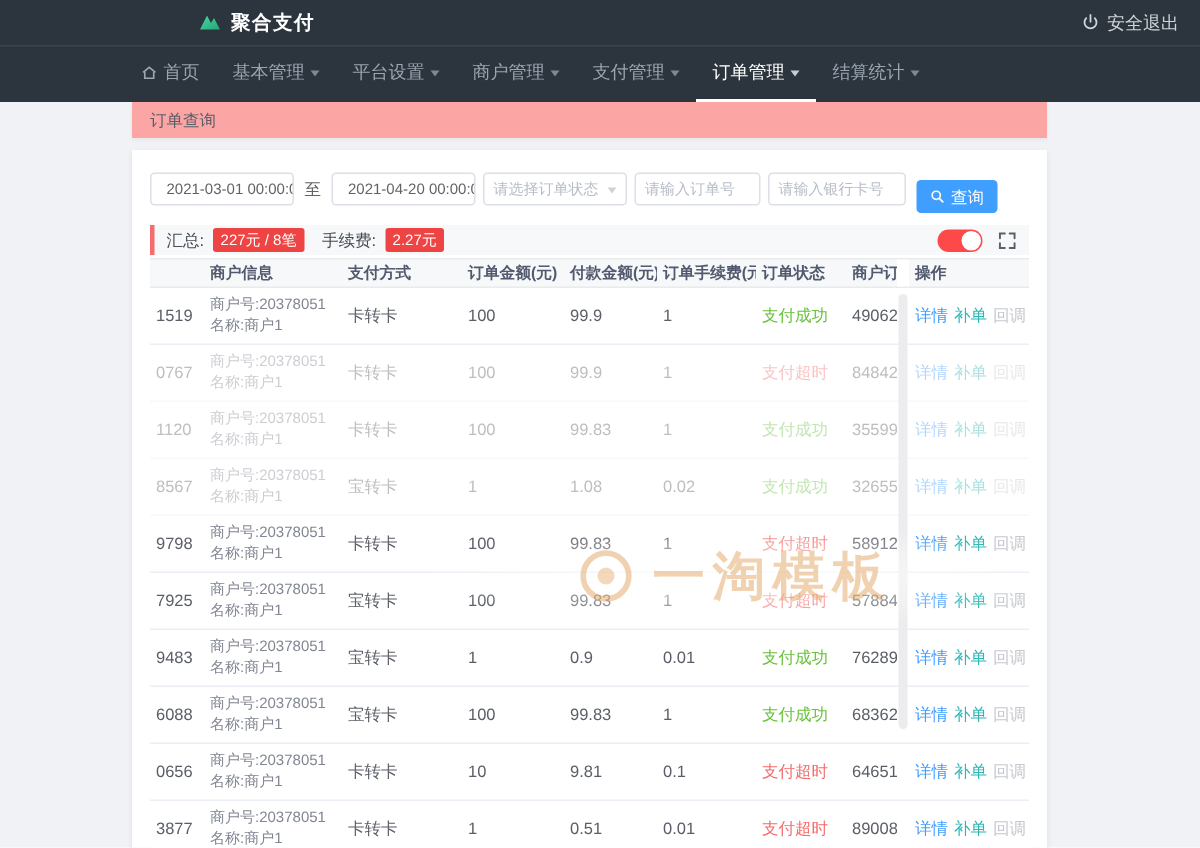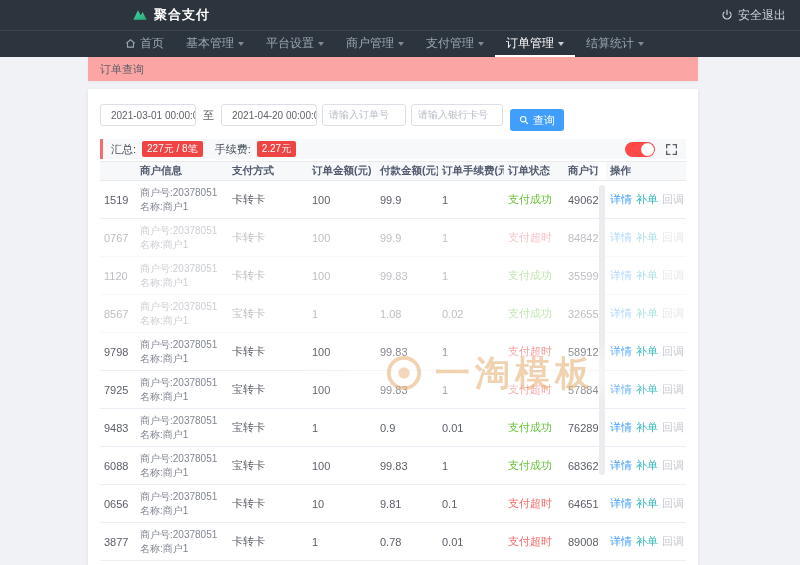--- a/index.html
+++ b/index.html
@@ -7,21 +7,21 @@
   body {
     font-family:"Liberation Sans","DejaVu Sans",sans-serif;
     background:#f0f2f5; color:#5a5e66; position:relative;
   }
   
   .topbar { height:30px; background:#2c343d; display:flex; align-items:center; padding:0 14px; }
   .brand { display:flex; align-items:center; gap:6px; margin-left:118px; }
   .brand-title { color:#fff; font-size:13px; font-weight:bold; letter-spacing:1px; }
   .logout { margin-left:auto; display:flex; align-items:center; gap:5px; color:#cfd4da; font-size:12px; cursor:pointer; }
   
-  .navbar { height:27px; background:#2c343d; border-top:1px solid rgba(255,255,255,.07); display:flex; align-items:stretch; padding-left:114px; }
+  .navbar { height:38px; background:#2c343d; border-top:1px solid rgba(255,255,255,.07); display:flex; align-items:stretch; padding-left:83px; }
   .nav-item { display:flex; align-items:center; gap:4px; padding:0 11px; font-size:12px; color:#9aa5b0; cursor:pointer; border-bottom:2px solid transparent; }
   .nav-item.active { color:#fff; border-bottom-color:#fff; }
   .caret { width:0; height:0; border:3px solid transparent; border-top:4px solid currentColor; margin-top:4px; opacity:.75; }
   
   .crumbbar { margin:0 102px 0 88px; height:24px; background:#fca5a5; display:flex; align-items:center; padding-left:12px; font-size:11px; color:#5a5e66; box-shadow:0 1px 3px rgba(0,0,0,.05); }
   
   .card { margin:8px 102px 0 88px; min-height:500px; background:#fff; padding:10px 12px; box-shadow:0 1px 4px rgba(0,0,0,.08); position:relative; }
   
   .filters { display:flex; align-items:center; gap:5px; margin-bottom:8px; }
   .inp { height:22px; border:1px solid #dcdfe6; border-radius:3px; background:#fff; display:flex; align-items:center; gap:4px; padding:0 6px; font-size:10px; color:#606266; white-space:nowrap; overflow:hidden; }
@@ -138,20 +138,24 @@
       <span>2021-03-01 00:00:00</span>
     </div>
     <span class="sep">至</span>
     <div class="inp date">
       <svg width="10" height="10" viewBox="0 0 24 24" fill="none" stroke="#c0c4cc" stroke-width="2.2">
         <circle cx="12" cy="12" r="9"></circle>
           <path d="M12 7v5l3.2 2"></path>
       </svg>
       <span>2021-04-20 00:00:00</span>
     </div>
+    <div class="inp sel">
+      <span class="ph">请选择订单状态</span>
+      <span class="caret" style="color:#c0c4cc"></span>
+    </div>
     <div class="inp" style="width:84px">
       <span class="ph">请输入订单号</span>
     </div>
     <div class="inp" style="width:92px">
       <span class="ph">请输入银行卡号</span>
     </div>
     <button class="btn btn-search">
       <svg width="10" height="10" viewBox="0 0 24 24" fill="none" stroke="#fff" stroke-width="2.6" stroke-linecap="round">
         <circle cx="10" cy="10" r="6.5"></circle>
           <path d="M15 15 L20.5 20.5"></path>
@@ -372,21 +376,21 @@
   </div>
 
   <div class="tr st-timeout">
     <div class="td">3877</div>
     <div class="td td-merchant">
       <div>商户号:20378051</div>
       <div>名称:商户1</div>
     </div>
     <div class="td">卡转卡</div>
     <div class="td">1</div>
-    <div class="td">0.78</div>
+    <div class="td">0.51</div>
     <div class="td">0.01</div>
     <div class="td td-status">支付超时</div>
     <div class="td">890086</div>
     <div class="td"></div>
     <div class="td td-ops">
       <a class="lnk lnk-detail">详情</a>
       <a class="lnk lnk-supplement">补单</a>
       <a class="lnk lnk-callback">回调</a>
     </div>
   </div>

